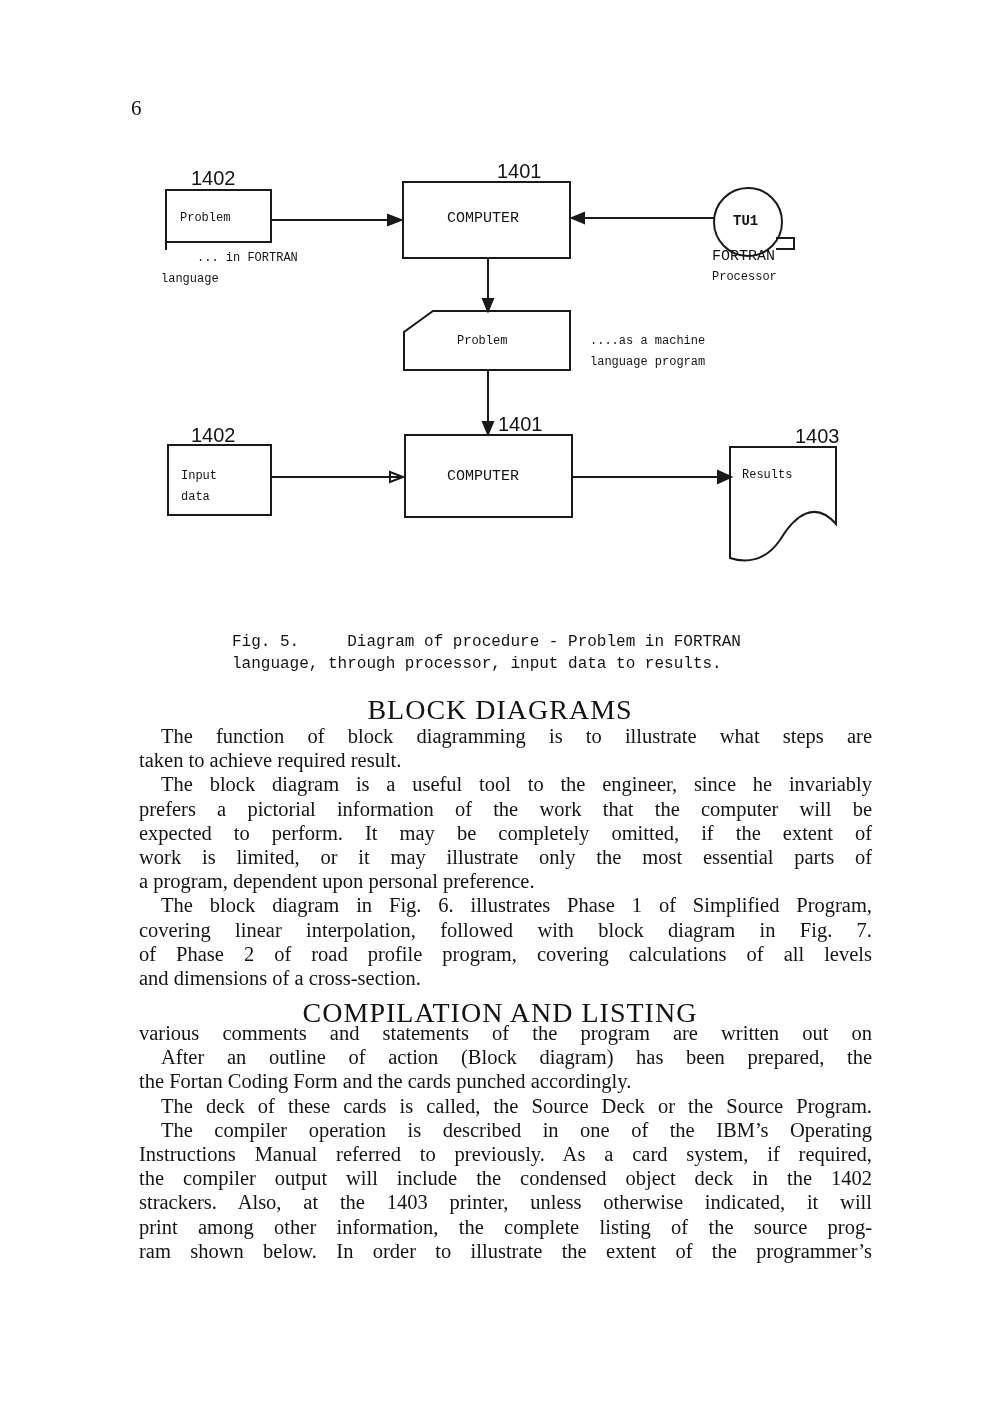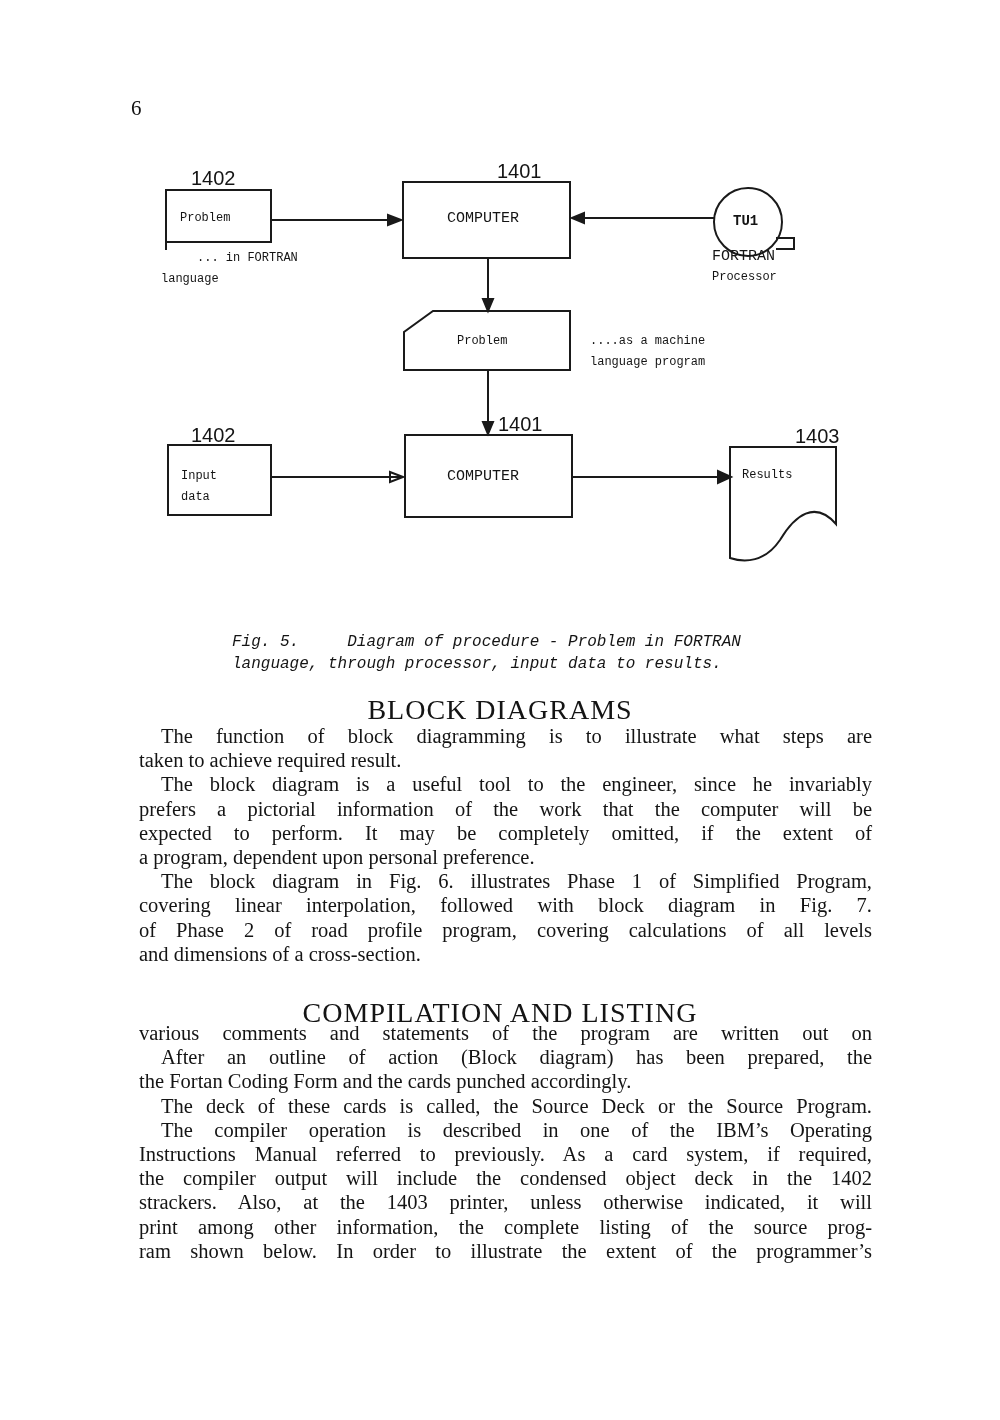--- a/index.html
+++ b/index.html
@@ -2,21 +2,21 @@
 <html><head>
 <meta charset="utf-8">
 <style>
   html, body { margin: 0; padding: 0; background: #ffffff; }
   body { width: 1000px; height: 1420px; position: relative; overflow: hidden; color: #141414; }
   .page-number { position: absolute; left: 131px; top: 96px; font-family: "Liberation Serif", serif; font-size: 21px; }
   .diagram { position: absolute; left: 0; top: 0; width: 1000px; height: 620px; }
   .diagram svg { position: absolute; left: 0; top: 0; }
   .lbl { position: absolute; font-family: "Liberation Mono", monospace; font-size: 12px; white-space: pre; line-height: 21px; }
   .num { position: absolute; font-family: "Liberation Sans", sans-serif; font-size: 20px; white-space: pre; }
-  .caption { position: absolute; left: 232px; top: 631px; font-family: "Liberation Mono", monospace; font-size: 16px; line-height: 22px; white-space: pre; font-style: italic; }
+  .caption { position: absolute; left: 232px; top: 631px; font-family: "Liberation Mono", monospace; font-size: 16px; line-height: 22px; white-space: pre; }
   .heading { position: absolute; left: 0; width: 1000px; text-align: center; font-family: "Liberation Serif", serif; font-size: 28px; letter-spacing: 1px; }
   .para { position: absolute; left: 139px; width: 733px; font-family: "Liberation Serif", serif; font-size: 20.5px; line-height: 24.2px; text-align: justify; }
   .para .line { display: block; text-align: justify; text-align-last: justify; height: 24.2px; }
   .para .line.last { text-align-last: left; }
   .para .line.indent { padding-left: 22px; }
 </style>
 </head>
 <body>
 
 <div class="page-number">6</div>
@@ -92,20 +92,21 @@
 <span>language, through processor, input data to results.</span></div>
 
 <div class="heading" style="top:694px;">BLOCK DIAGRAMS</div>
 
 <div class="para" style="top:724px;">
   <span class="line indent">The function of block diagramming is to illustrate what steps are</span>
   <span class="line last">taken to achieve required result.</span>
   <span class="line indent">The block diagram is a useful tool to the engineer, since he invariably</span>
   <span class="line">prefers a pictorial information of the work that the computer will be</span>
   <span class="line">expected to perform. It may be completely omitted, if the extent of</span>
+  <span class="line">work is limited, or it may illustrate only the most essential parts of</span>
   <span class="line last">a program, dependent upon personal preference.</span>
   <span class="line indent">The block diagram in Fig. 6. illustrates Phase 1 of Simplified Program,</span>
   <span class="line">covering linear interpolation, followed with block diagram in Fig. 7.</span>
   <span class="line">of Phase 2 of road profile program, covering calculations of all levels</span>
   <span class="line last">and dimensions of a cross-section.</span>
 </div>
 
 <div class="heading" style="top:997px;">COMPILATION AND LISTING</div>
 
 <div class="para" style="top:1021px;">

